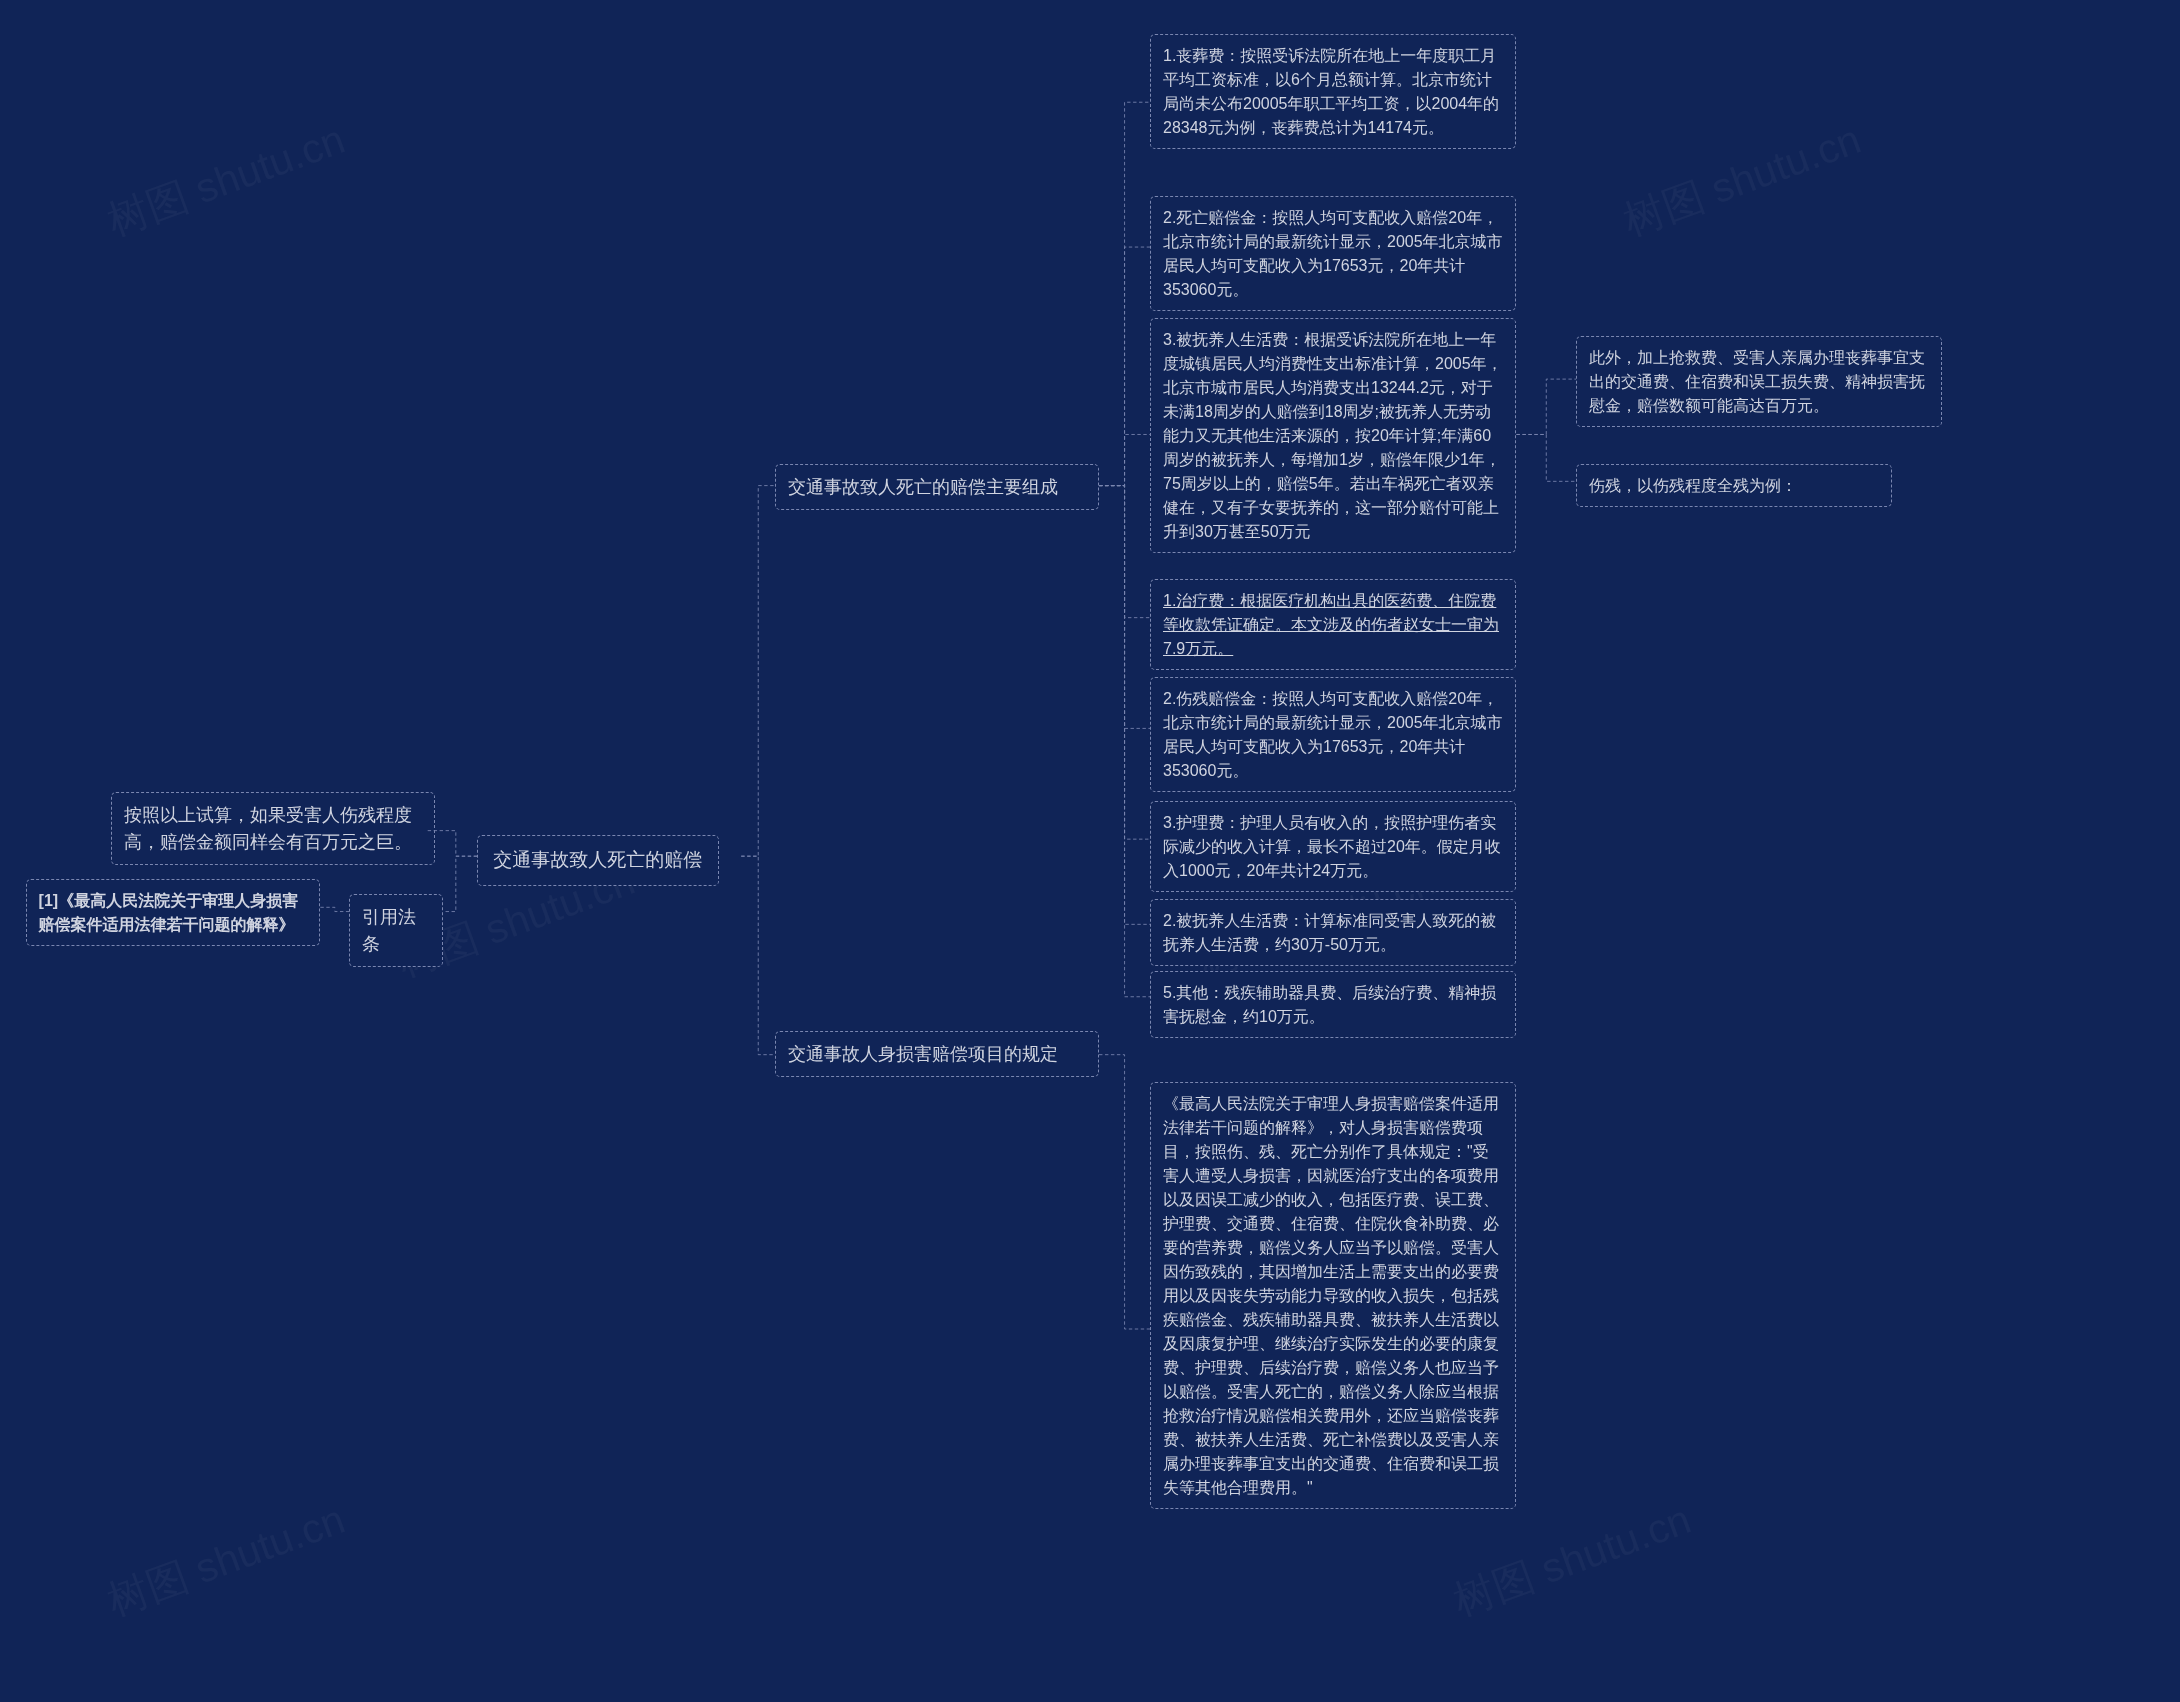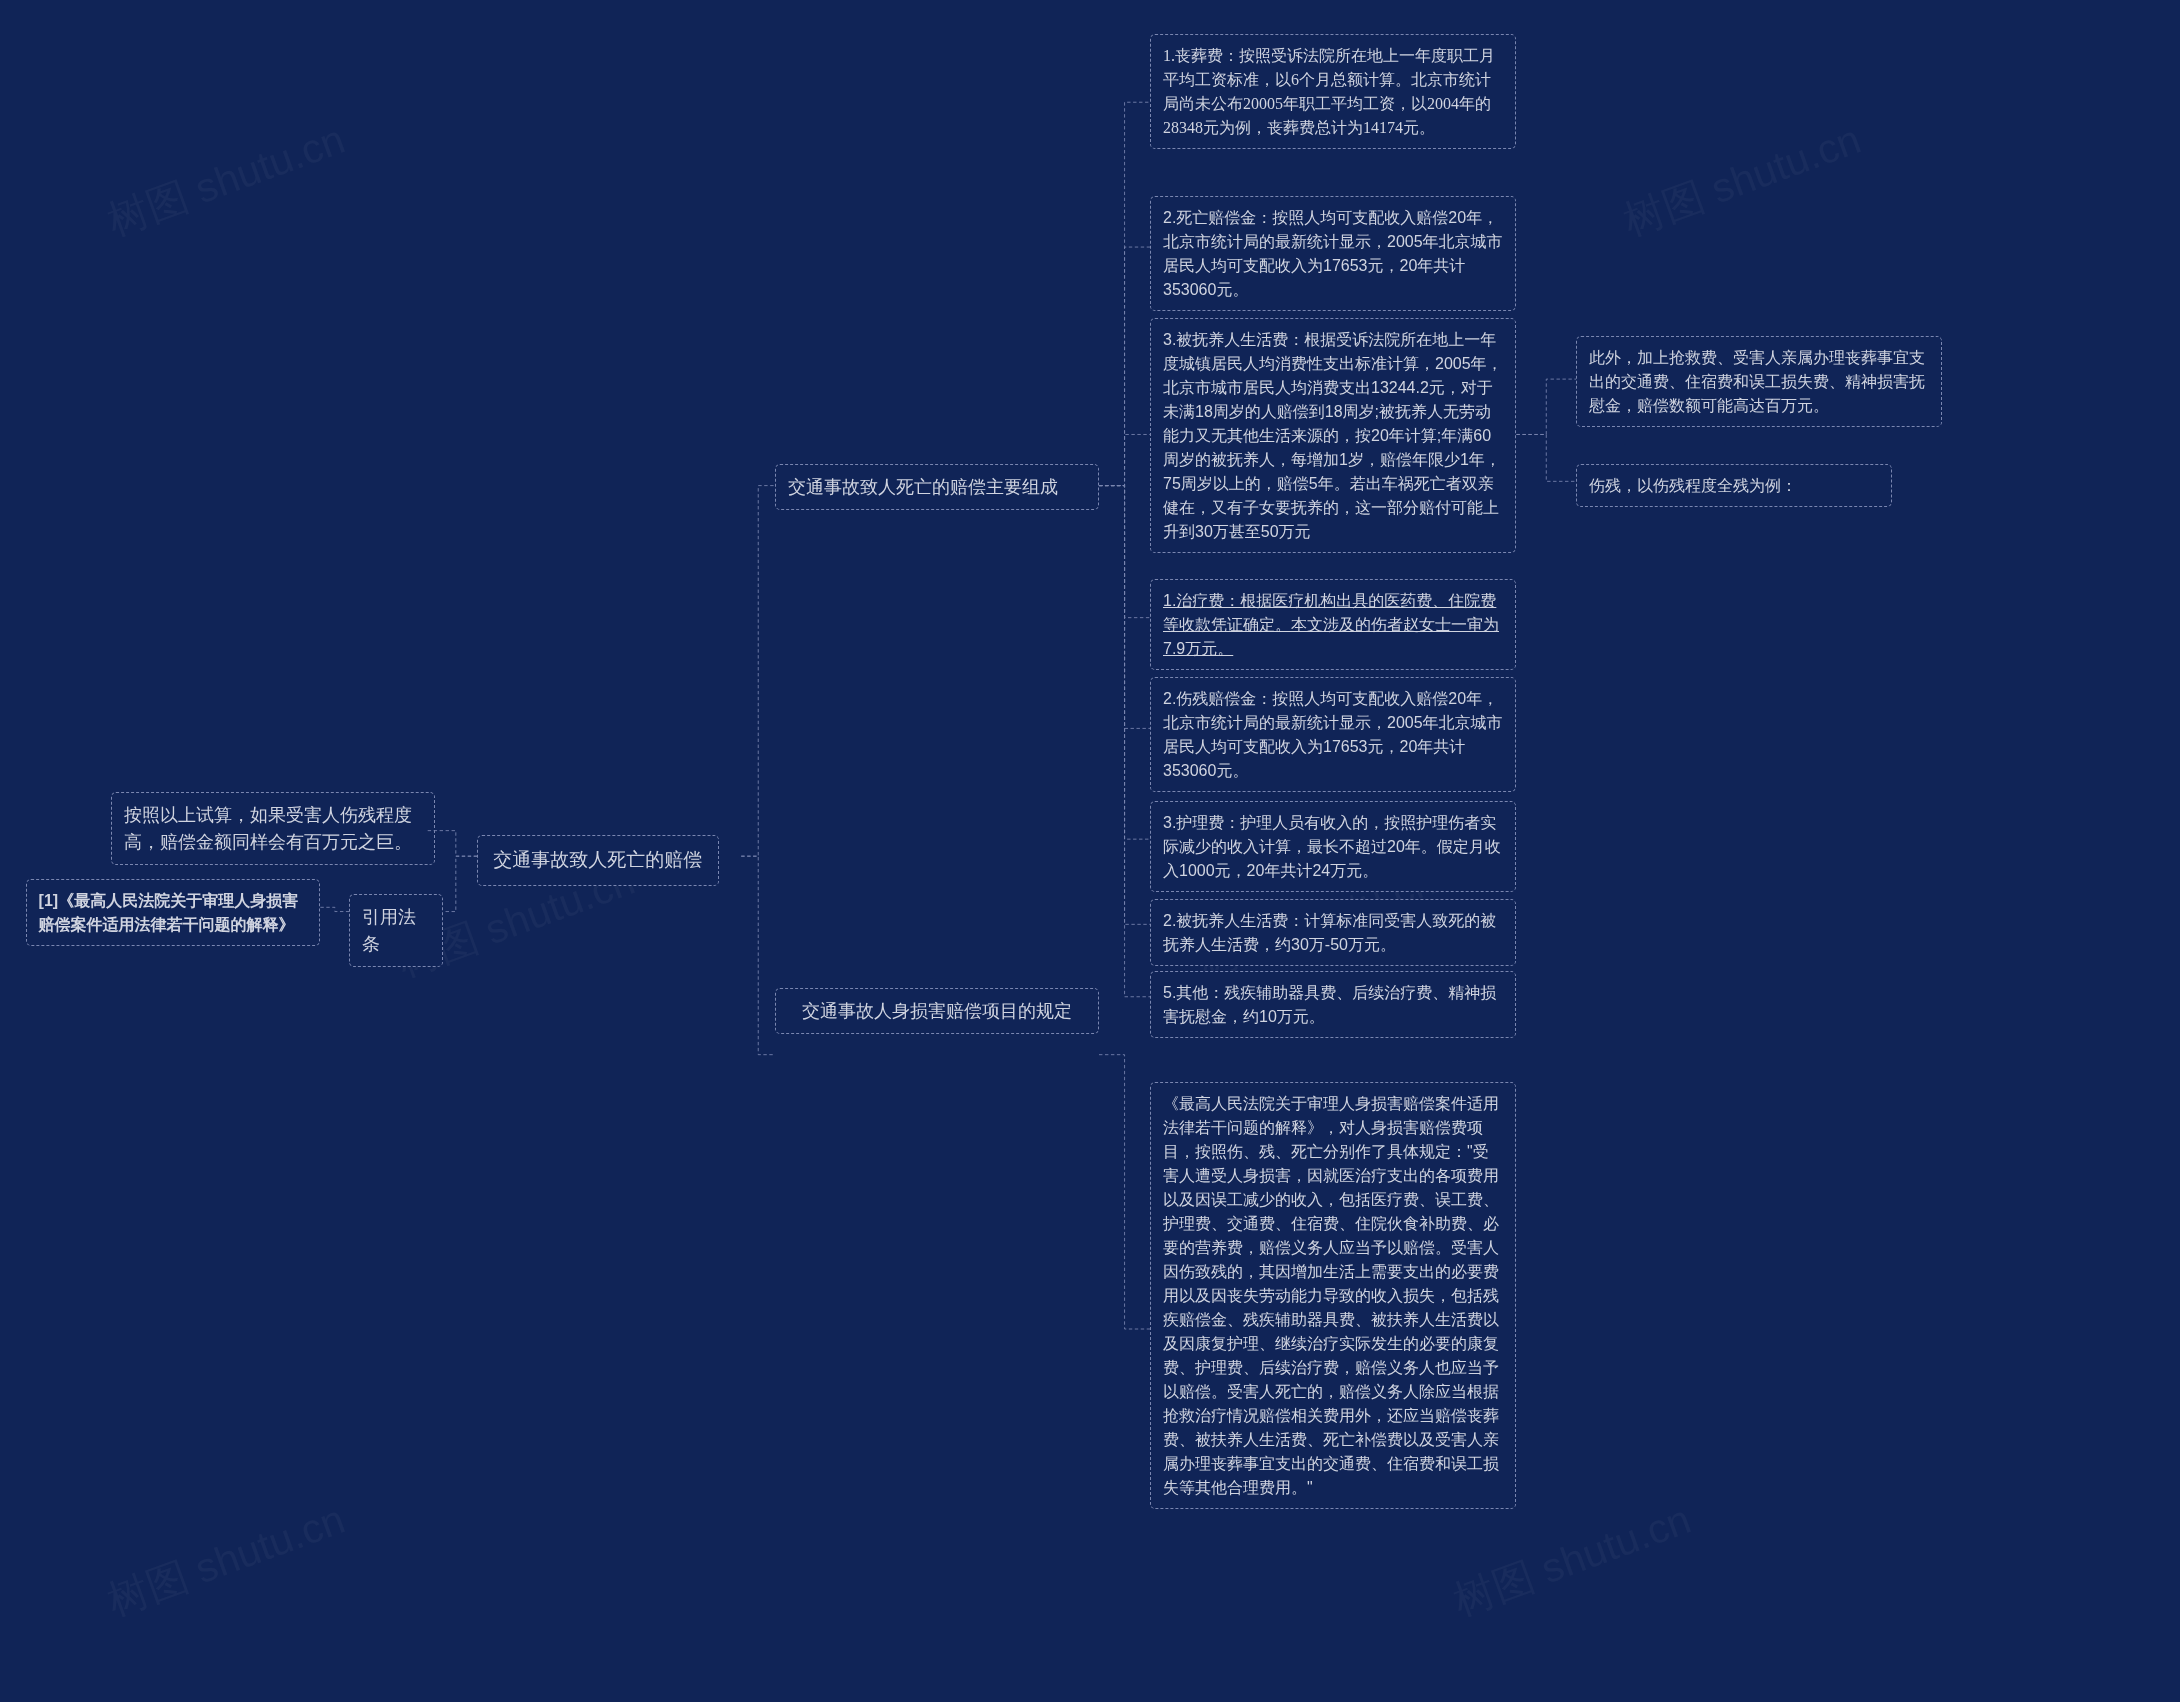--- a/index.html
+++ b/index.html
@@ -62,23 +62,23 @@
 <div class="watermark" style="top:1533px; left:102px;">树图 shutu.cn</div>
 <div class="watermark" style="top:1533px; left:1448px;">树图 shutu.cn</div>
 
 <div class="node center" style="top:835px; left:477px;">交通事故致人死亡的赔偿</div>
 
 <div class="node" style="top:792px; left:111px; width:324px;">按照以上试算，如果受害人伤残程度高，赔偿金额同样会有百万元之巨。</div>
 <div class="node" style="top:894px; left:349px; width:94px;">引用法条</div>
 <div class="node small" style="top:879px; left:25.6px; width:294px;font-weight:bold;">[1]《最高人民法院关于审理人身损害赔偿案件适用法律若干问题的解释》</div>
 
 <div class="node" style="top:464px; left:775px; width:324px;">交通事故致人死亡的赔偿主要组成</div>
-<div class="node" style="top:988px; left:775px; width:324px;text-align:center;">交通事故人身损害赔偿项目的规定</div>
+<div class="node" style="top:1031px; left:775px; width:324px;">交通事故人身损害赔偿项目的规定</div>
 
-<div class="node small" style="top:34px; left:1150px; width:366px;font-family:Liberation Serif, serif;">1.丧葬费：按照受诉法院所在地上一年度职工月平均工资标准，以6个月总额计算。北京市统计局尚未公布20005年职工平均工资，以2004年的28348元为例，丧葬费总计为14174元。</div>
+<div class="node small" style="top:34px; left:1150px; width:366px;">1.丧葬费：按照受诉法院所在地上一年度职工月平均工资标准，以6个月总额计算。北京市统计局尚未公布20005年职工平均工资，以2004年的28348元为例，丧葬费总计为14174元。</div>
 <div class="node small" style="top:196px; left:1150px; width:366px;">2.死亡赔偿金：按照人均可支配收入赔偿20年，北京市统计局的最新统计显示，2005年北京城市居民人均可支配收入为17653元，20年共计353060元。</div>
 <div class="node small" style="top:318px; left:1150px; width:366px;">3.被抚养人生活费：根据受诉法院所在地上一年度城镇居民人均消费性支出标准计算，2005年，北京市城市居民人均消费支出13244.2元，对于未满18周岁的人赔偿到18周岁;被抚养人无劳动能力又无其他生活来源的，按20年计算;年满60周岁的被抚养人，每增加1岁，赔偿年限少1年，75周岁以上的，赔偿5年。若出车祸死亡者双亲健在，又有子女要抚养的，这一部分赔付可能上升到30万甚至50万元</div>
 <div class="node small" style="top:579px; left:1150px; width:366px;text-decoration:underline;">1.治疗费：根据医疗机构出具的医药费、住院费等收款凭证确定。本文涉及的伤者赵女士一审为7.9万元。</div>
 <div class="node small" style="top:677px; left:1150px; width:366px;">2.伤残赔偿金：按照人均可支配收入赔偿20年，北京市统计局的最新统计显示，2005年北京城市居民人均可支配收入为17653元，20年共计353060元。</div>
 <div class="node small" style="top:801px; left:1150px; width:366px;">3.护理费：护理人员有收入的，按照护理伤者实际减少的收入计算，最长不超过20年。假定月收入1000元，20年共计24万元。</div>
 <div class="node small" style="top:899px; left:1150px; width:366px;">2.被抚养人生活费：计算标准同受害人致死的被抚养人生活费，约30万-50万元。</div>
 <div class="node small" style="top:971px; left:1150px; width:366px;">5.其他：残疾辅助器具费、后续治疗费、精神损害抚慰金，约10万元。</div>
 
 <div class="node small" style="top:336px; left:1576px; width:366px;">此外，加上抢救费、受害人亲属办理丧葬事宜支出的交通费、住宿费和误工损失费、精神损害抚慰金，赔偿数额可能高达百万元。</div>
 <div class="node small" style="top:464px; left:1576px; width:316px;">伤残，以伤残程度全残为例：</div>

